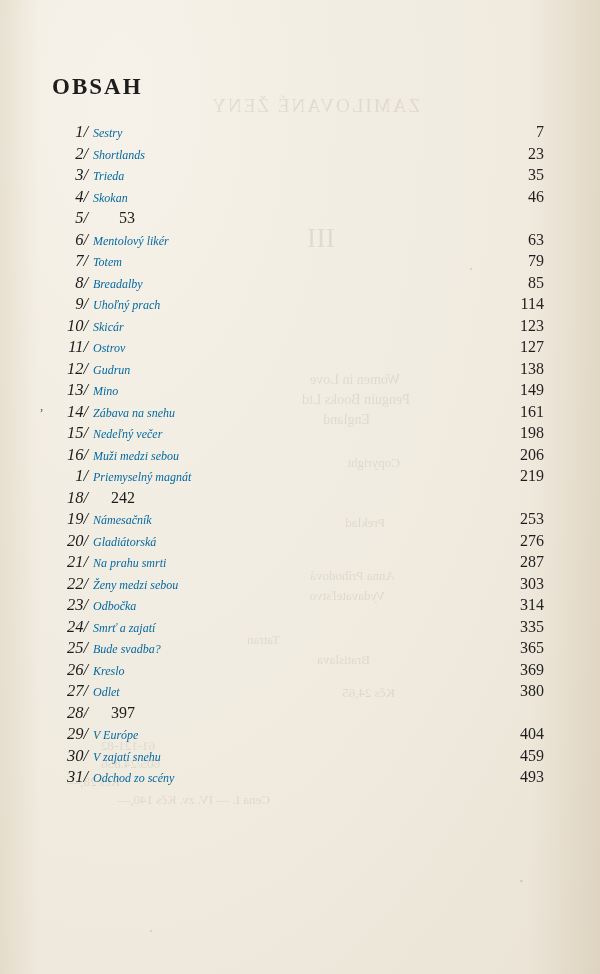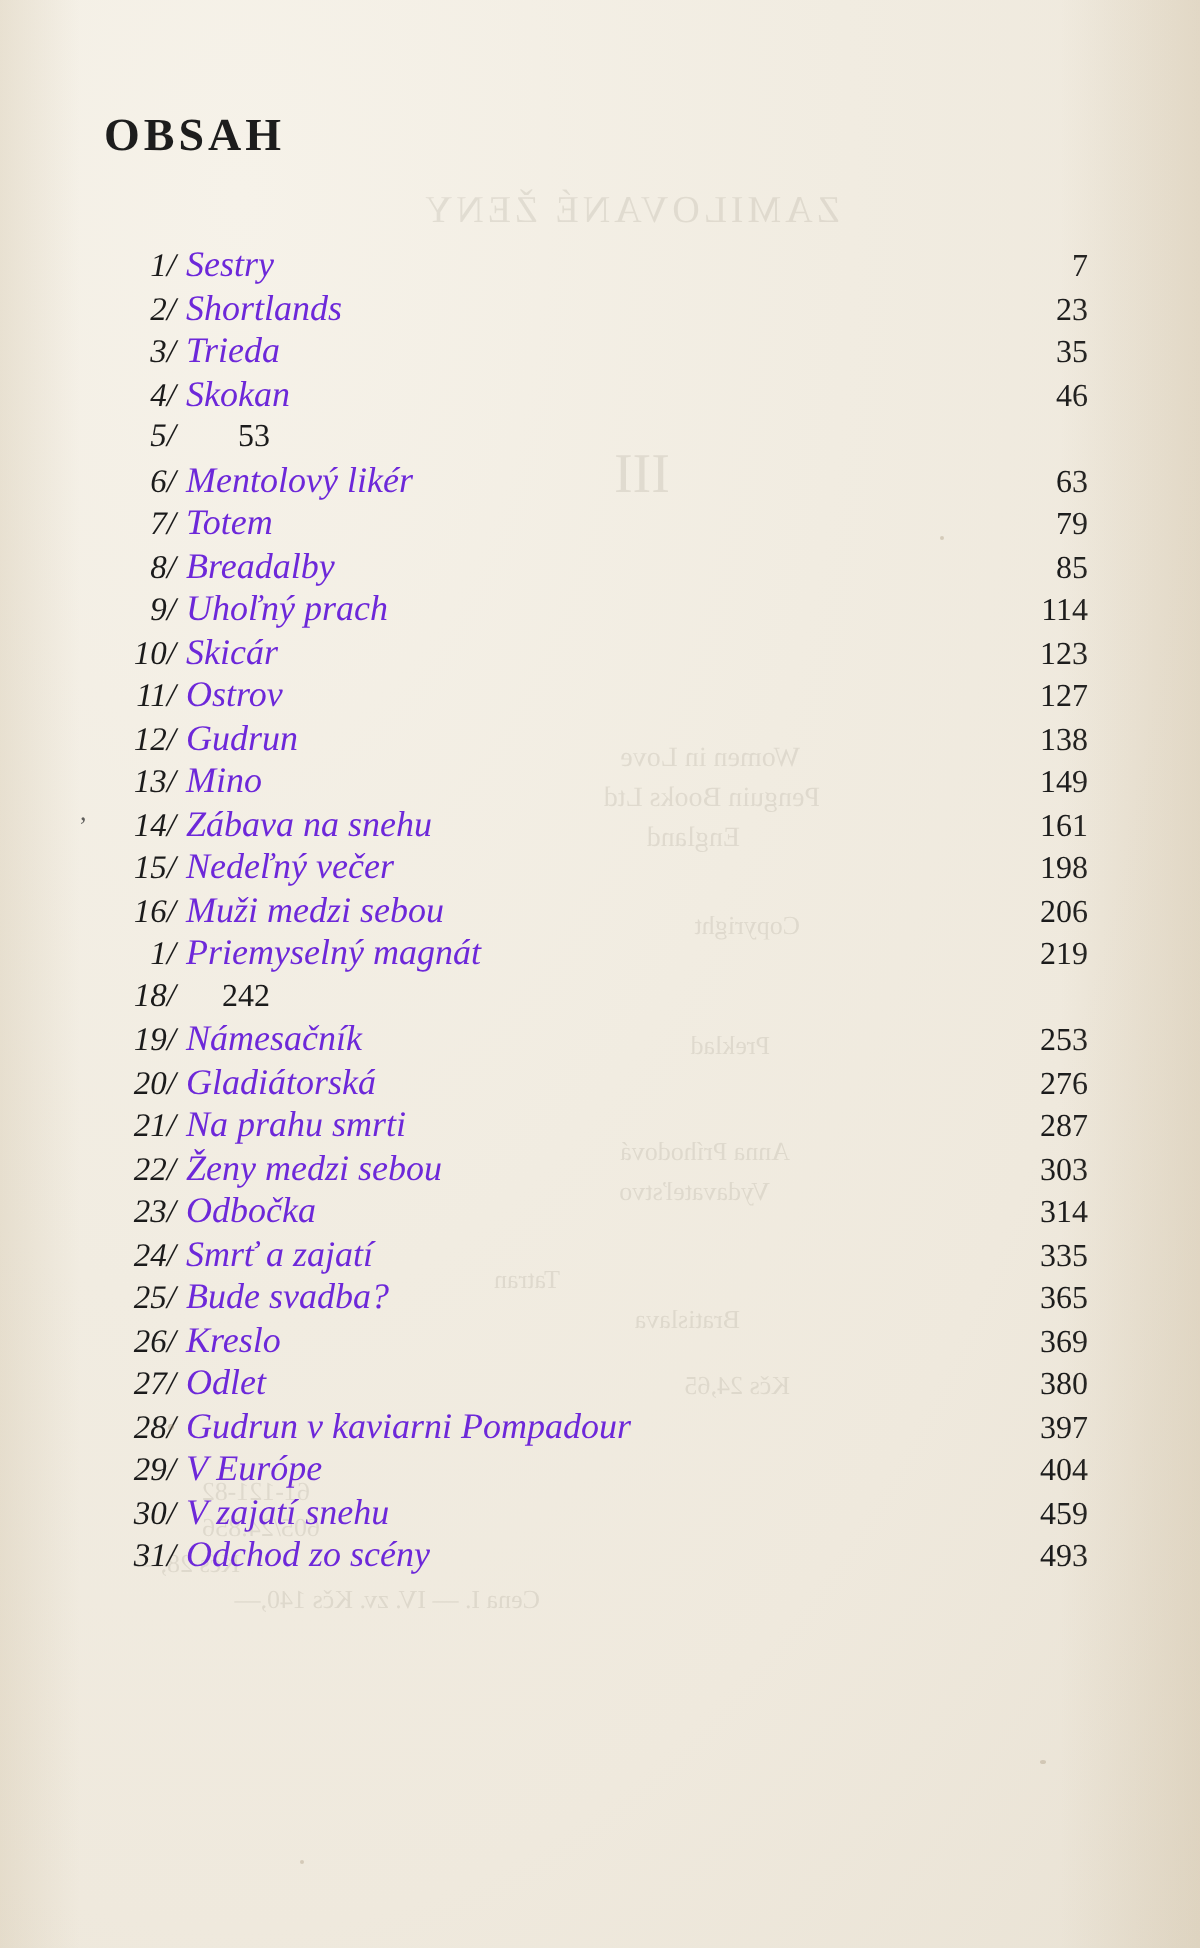--- a/index.html
+++ b/index.html
@@ -47,21 +47,21 @@
     position: absolute;
     white-space: nowrap;
   }
   .content {
     position: absolute;
     inset: 0;
   }
   .heading {
     position: absolute;
     left: 52px;
-    top: 40px;
+    top: 59px;
     font-size: 23px;
     letter-spacing: 2px;
     color: #1d1d1d;
     font-family: "Liberation Serif", serif;
   }
   .toc {
     position: absolute;
     left: 52px;
     top: 122px;
     width: 492px;
@@ -75,22 +75,22 @@
     width: 36px;
     text-align: right;
     font-style: italic;
     font-size: 16.5px;
     color: #1b1b1b;
     padding-right: 5px;
   }
   .toc-title {
     flex: 1;
     font-style: italic;
-    font-size: 18px;
-    color: #6d28d9;
+    font-size: 12px;
+    color: #0369a1;
   }
   .toc-page {
     width: 42px;
     text-align: right;
     font-size: 16px;
     color: #1b1b1b;
     font-style: normal;
   }
   .stray-mark {
     position: absolute;
@@ -266,21 +266,20 @@
         <span class="toc-title">Kreslo</span>
         <span class="toc-page">369</span>
       </div>
       <div class="toc-row">
         <span class="toc-num">27/</span>
         <span class="toc-title">Odlet</span>
         <span class="toc-page">380</span>
       </div>
       <div class="toc-row">
         <span class="toc-num">28/</span>
-        <span class="toc-title">Gudrun v kaviarni Pompadour</span>
         <span class="toc-page">397</span>
       </div>
       <div class="toc-row">
         <span class="toc-num">29/</span>
         <span class="toc-title">V Európe</span>
         <span class="toc-page">404</span>
       </div>
       <div class="toc-row">
         <span class="toc-num">30/</span>
         <span class="toc-title">V zajatí snehu</span>

